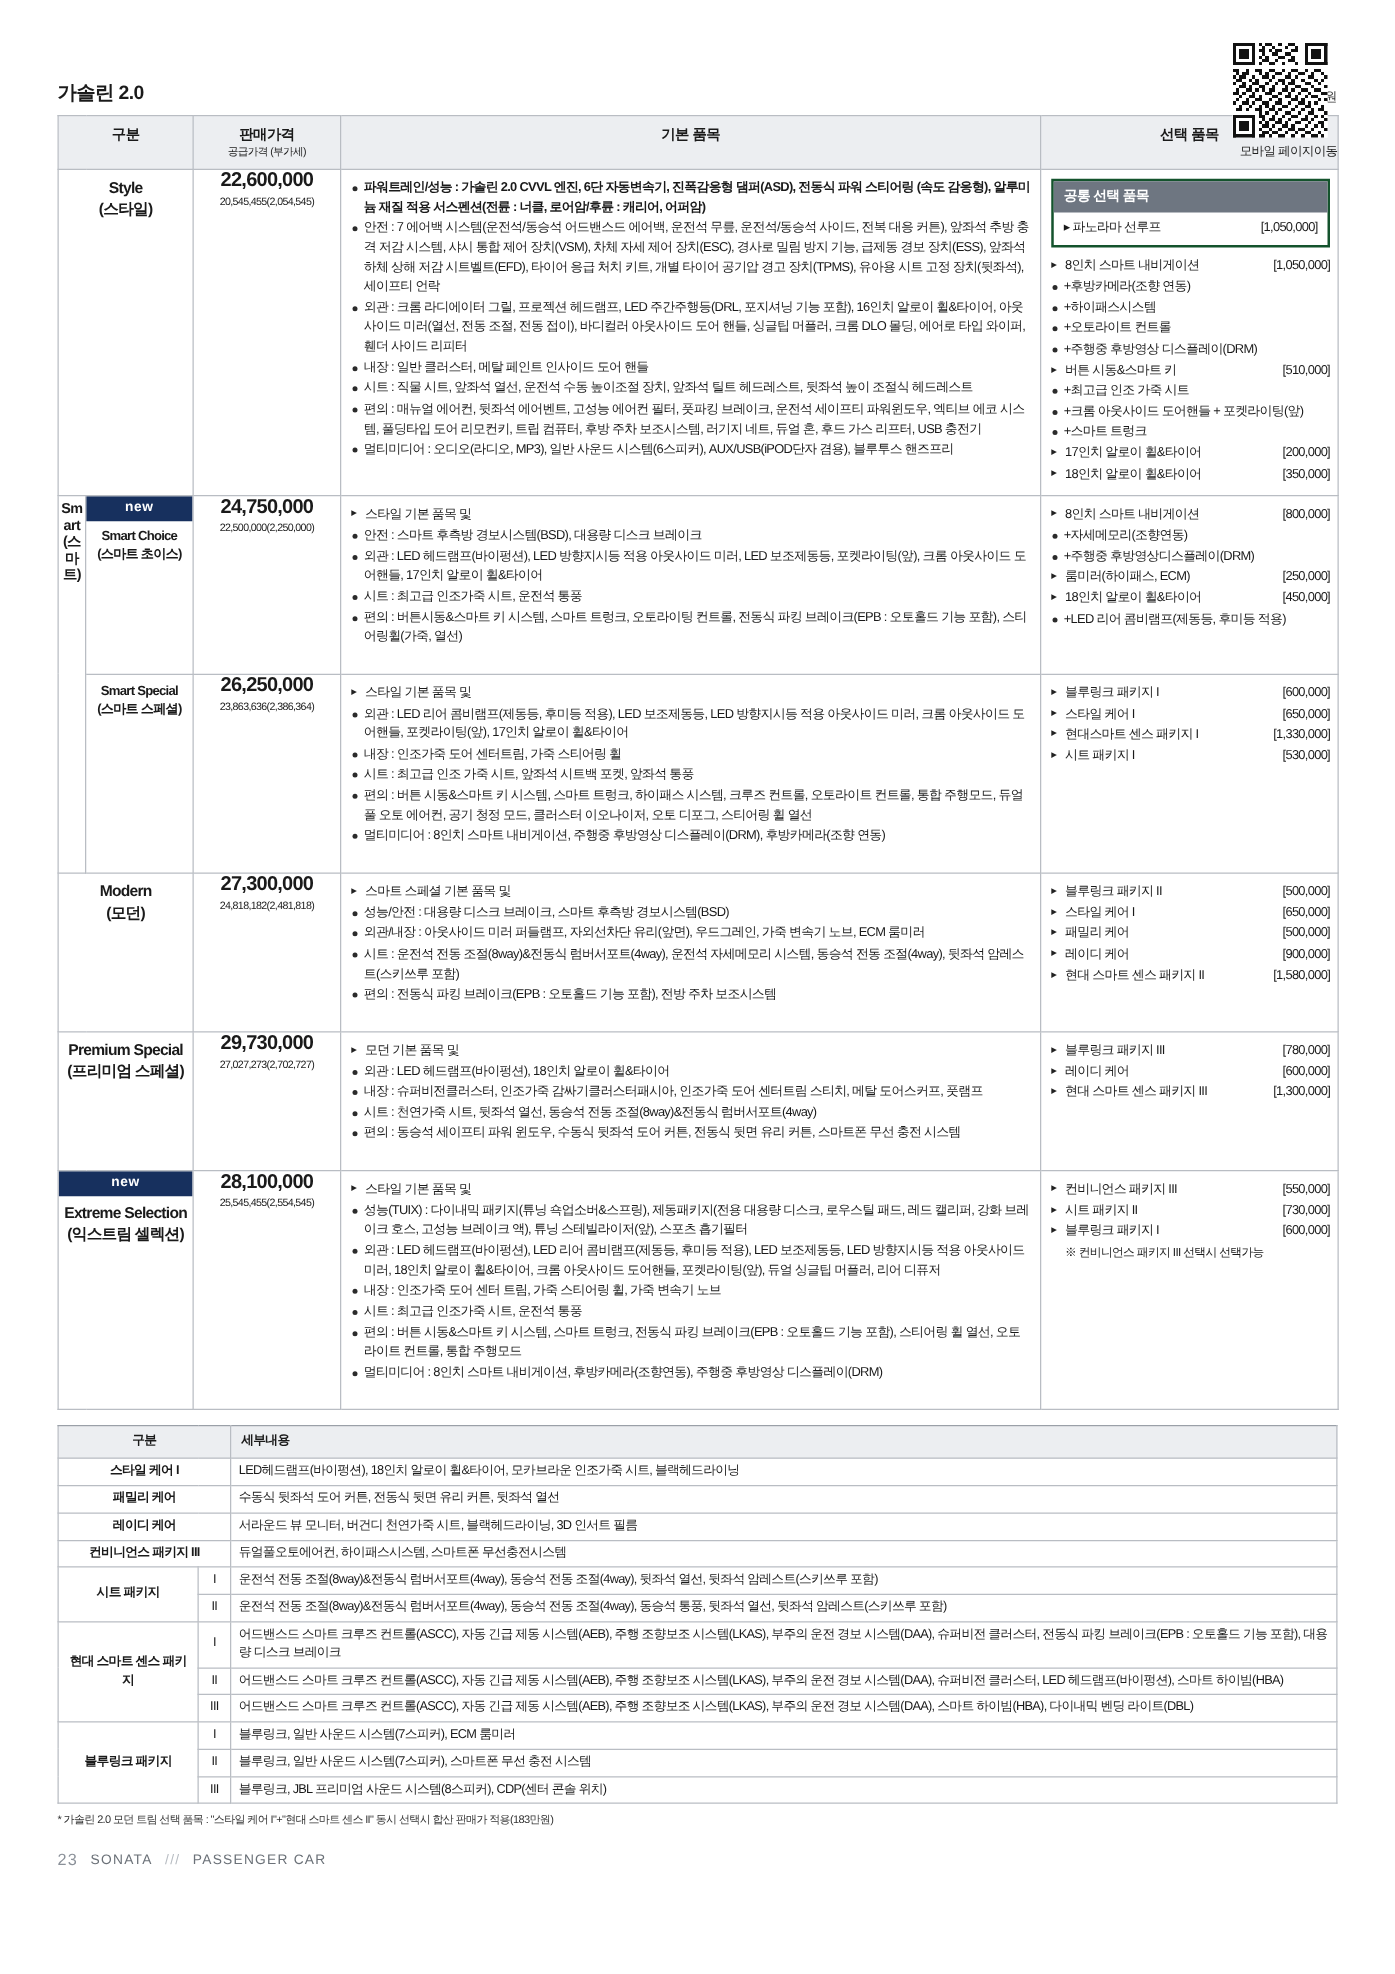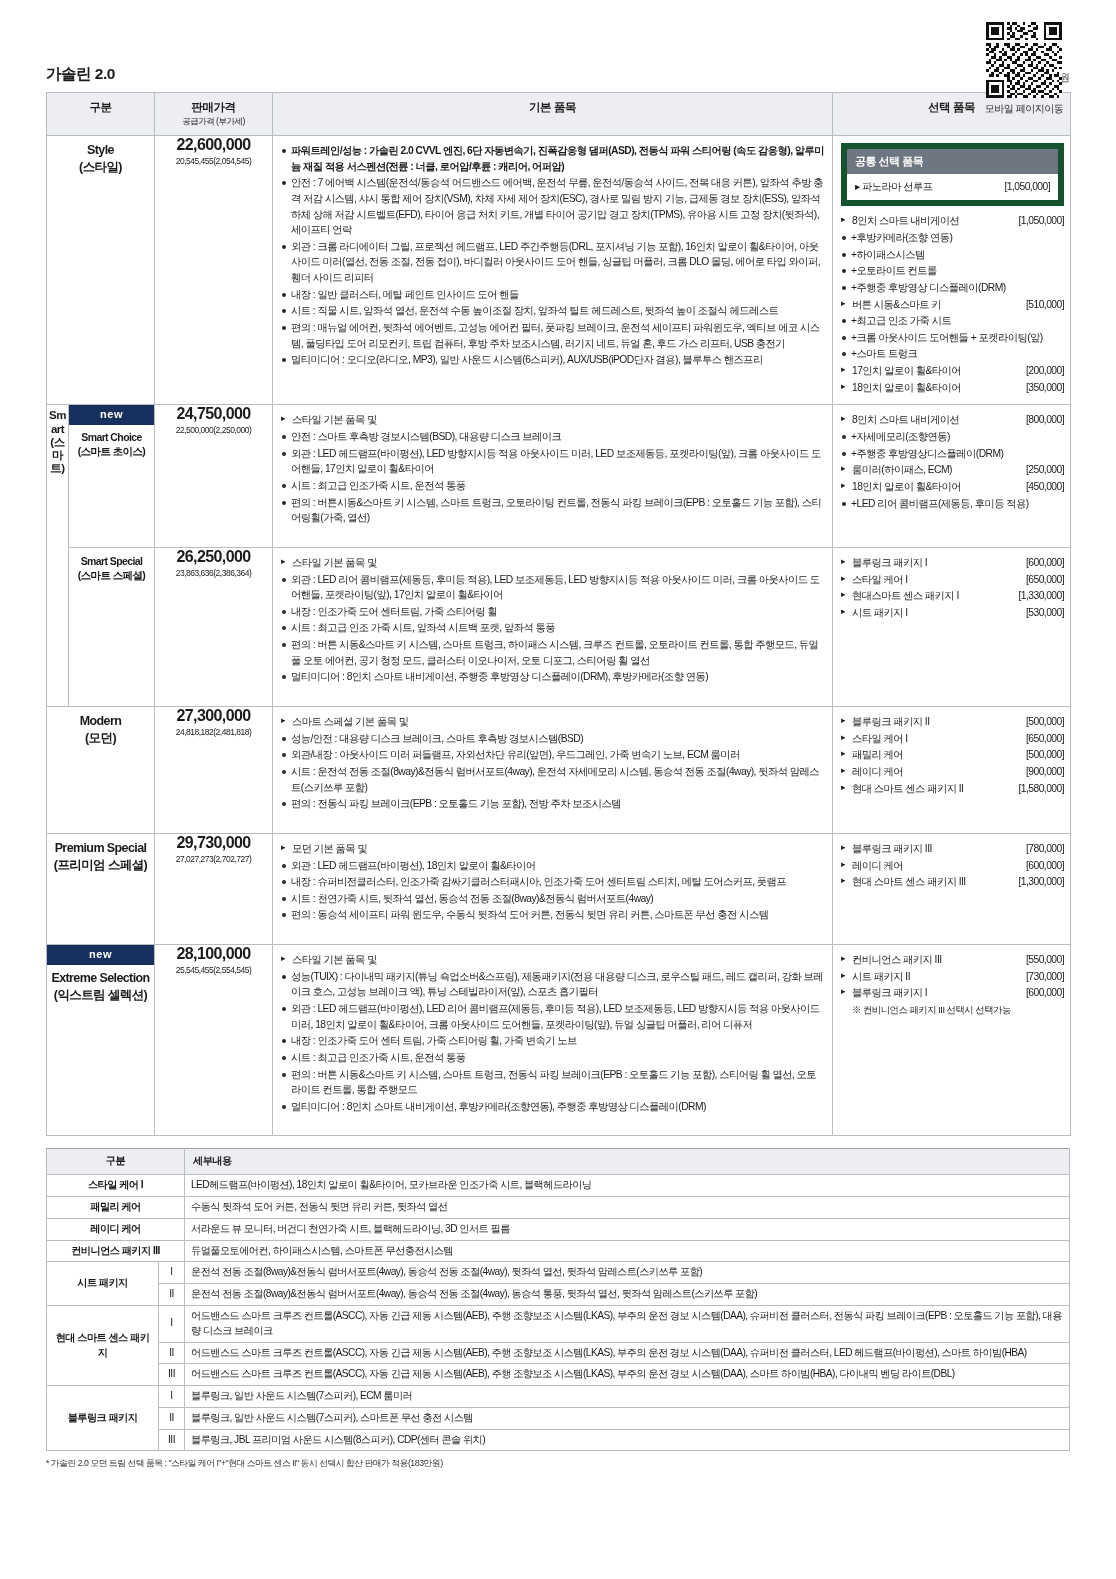--- a/index.html
+++ b/index.html
@@ -9,21 +9,21 @@
     background: #ffffff;
     font-family: "Liberation Sans", sans-serif;
     color: #1a1a1a;
     -webkit-font-smoothing: antialiased;
   }
   .page { position: relative; width: 1116px; min-height: 1579px; padding: 0 46px; }
 
   
   .head { position: relative; padding-top: 34px; }
   .title { font-size: 31px; font-weight: bold; letter-spacing: -1px; color:#111; }
-  .qr-wrap { position:absolute; right:0; top: 22px; text-align:center; width: 92px;}
+  .qr-wrap { position:absolute; right:0; top: 34px; text-align:right; width: 92px;}
   .qr { width: 76px; height:76px; margin: 0 auto; background:#fff; position:relative; }
   .qr svg { display:block; }
   .qr-cap { font-size: 10px; color:#222; margin-top:4px; letter-spacing:-.5px;}
 
   .subhead { margin-top: 30px; display:flex; align-items:flex-end; justify-content:space-between; }
   .sub-title { font-size: 15.5px; font-weight: bold; letter-spacing:-.5px; }
   .unit { font-size: 10.5px; color:#333; }
 
   
   table.main { width:100%; border-collapse: collapse; margin-top: 7px; table-layout: fixed; }
@@ -56,21 +56,21 @@
     font-size: 9px; color:#222; line-height:1.55;
   }
   ul.li li b { font-weight:bold; }
 
   
   .opt-row { display:flex; justify-content:space-between; gap:6px; }
   .opt-row .nm { flex: 1 1 auto; }
   .opt-row .pr { flex: 0 0 auto; white-space:nowrap; text-align:right; }
   .opt-note { font-size: 9.4px; letter-spacing:-.5px; padding-left:11px; display:block; margin-top:2px;}
 
-  .common-box { border:6px solid #14532d; margin-bottom: 7px; }
+  .common-box { border:2px solid #14532d; margin-bottom: 7px; }
   .common-box .cb-head { background:#6e7681; color:#fff; font-size: 11px; font-weight:bold; padding: 4px 8px; letter-spacing:-.5px;}
   .common-box .cb-body { padding: 5px 8px 6px 8px; font-size: 10.3px; letter-spacing:-.55px;}
 
   
   td.vert { width: 22px; text-align:center; padding: 0; background:#fff; }
   .vert-inner { font-size: 11.5px; font-weight:bold; letter-spacing:-.5px; line-height: 1.15; word-break: break-all; padding: 4px 2px;}
 
   .new-badge {
     display:block; background:#17305e; color:#fff; font-size: 11px; font-weight:bold;
     text-align:center; padding: 2px 0 3px; letter-spacing:.5px; margin: -6px -2px 5px -2px;
@@ -716,14 +716,20 @@
       </tr>
       <tr>
         <td class="rn">III</td>
         <td class="v">블루링크, JBL 프리미엄 사운드 시스템(8스피커), CDP(센터 콘솔 위치)</td>
       </tr>
     </tbody>
   </table>
 
   <div class="foot-note">* 가솔린 2.0 모던 트림 선택 품목 : "스타일 케어 I"+"현대 스마트 센스 II" 동시 선택시 합산 판매가 적용(183만원)</div>
 
+  <div class="pagefoot">
+    <span class="pg">23</span>
+    <span>SONATA</span>
+    <span class="sep">///</span>
+    <span>PASSENGER CAR</span>
+  </div>
 
 </div>
 
 </body></html>

